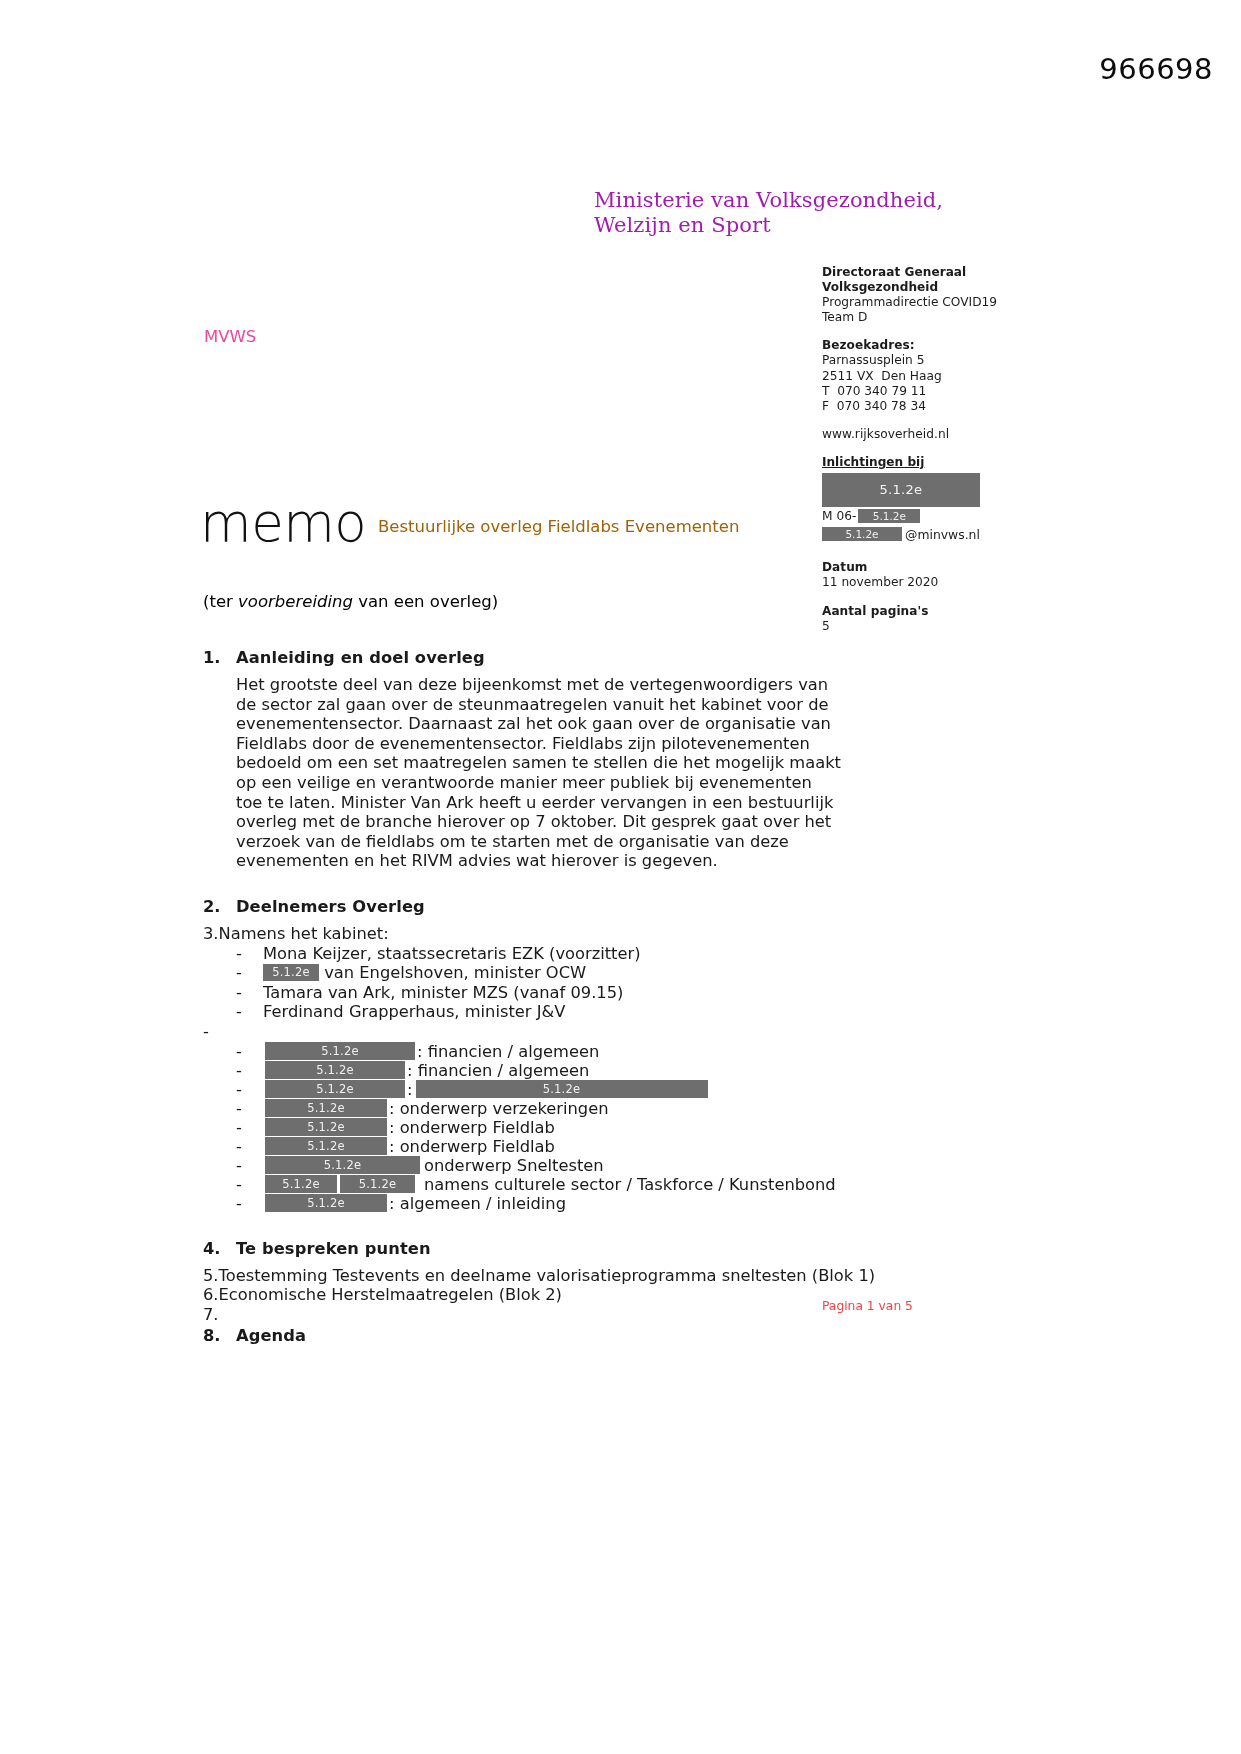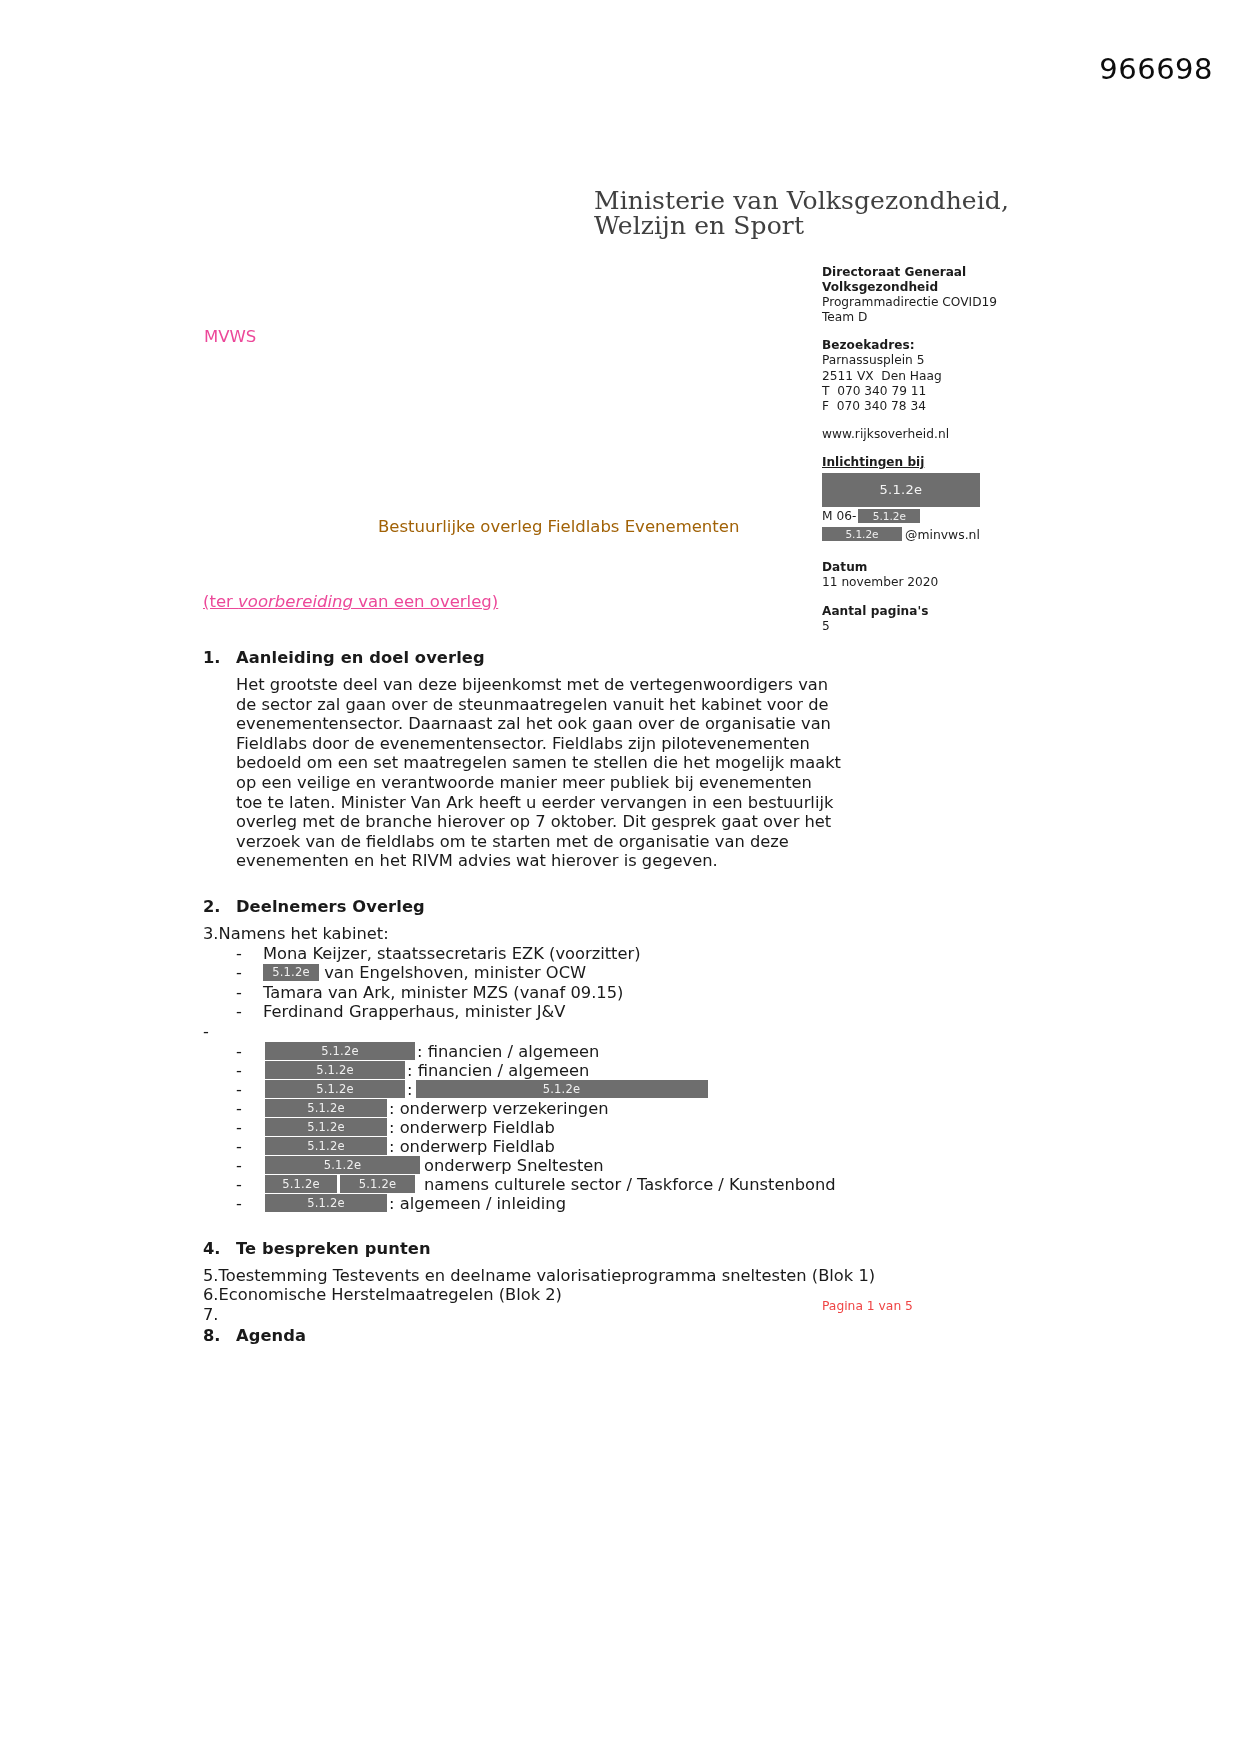--- a/index.html
+++ b/index.html
@@ -46,23 +46,23 @@
     letter-spacing: 0.5px;
     color: #0d0d0d;
   }
 
   
   .masthead {
     position: absolute;
     left: 594px;
     top: 188px;
     font-family: "DejaVu Serif", serif;
-    font-size: 25px;
+    font-size: 21px;
     line-height: 25px;
-    color: #404040;
+    color: #a21caf;
     letter-spacing: 0.1px;
   }
 
   
   .addressee {
     position: absolute;
     left: 204px;
     top: 327px;
     font-size: 16.5px;
     color: #ec4899;
@@ -147,22 +147,21 @@
     color: #a16207;
     white-space: nowrap;
   }
 
   
   .prep-line {
     position: absolute;
     left: 203px;
     top: 592px;
     font-size: 16.5px;
-    color: #ec4899;
-    text-decoration: underline;
+    color: #000000;
   }
   .prep-line i { font-style: italic; }
 
   
   .body-area {
     position: absolute;
     left: 203px;
     top: 648px;
     width: 640px;
     font-size: 16.3px;
@@ -317,20 +316,21 @@
       <div class="ln">11 november 2020</div>
     </div>
 
     <div class="blk">
       <div class="hdr">Aantal pagina's</div>
       <div class="ln">5</div>
     </div>
 
   </div>
 
+  <div class="memo-word">memo</div>
   <div class="memo-subject">Bestuurlijke overleg Fieldlabs Evenementen</div>
 
   <div class="prep-line"><span>(ter </span><i>voorbereiding</i><span> van een overleg)</span></div>
 
   <div class="body-area">
 
     <div class="sec-head">
       <span class="num">1.</span>
       <span class="txt">Aanleiding en doel overleg</span>
     </div>

